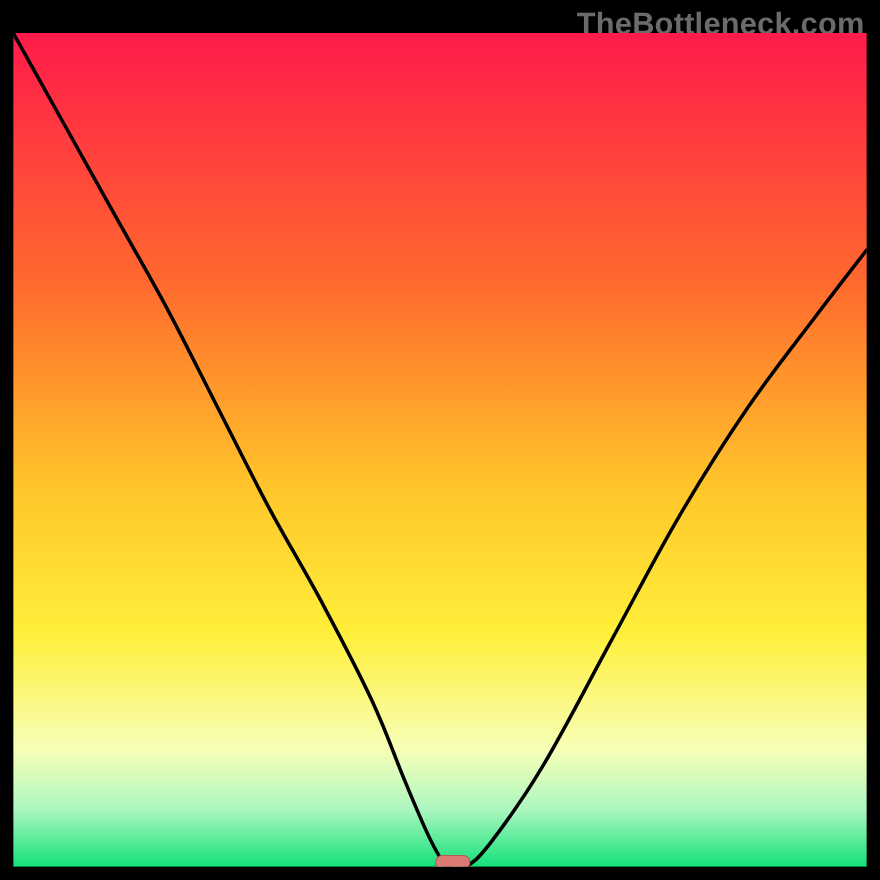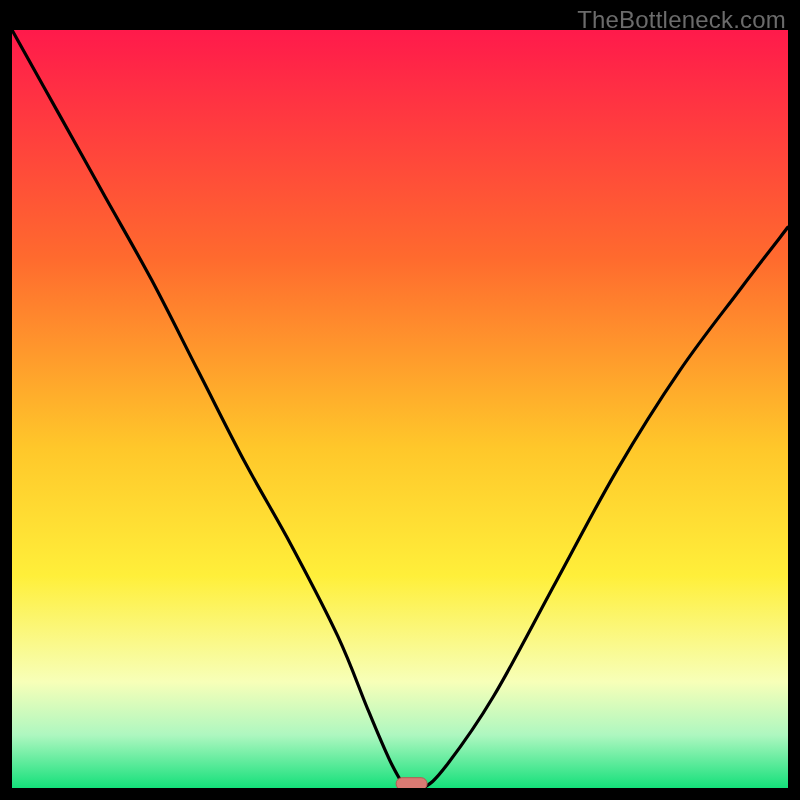--- a/index.html
+++ b/index.html
@@ -24,22 +24,22 @@
     left: 0;
     top: 0;
     width: 776px;
     height: 758px;
   }
   .watermark {
     position: absolute;
     top: 6px;
     right: 14px;
     color: #6b6b6b;
-    font-size: 24px;
-    font-weight: 400;
+    font-size: 28px;
+    font-weight: 700;
     letter-spacing: 0.2px;
     user-select: none;
   }
   svg { display: block; }
 </style>
 </head>
 <body>
 
 <div class="watermark">TheBottleneck.com</div>
 

